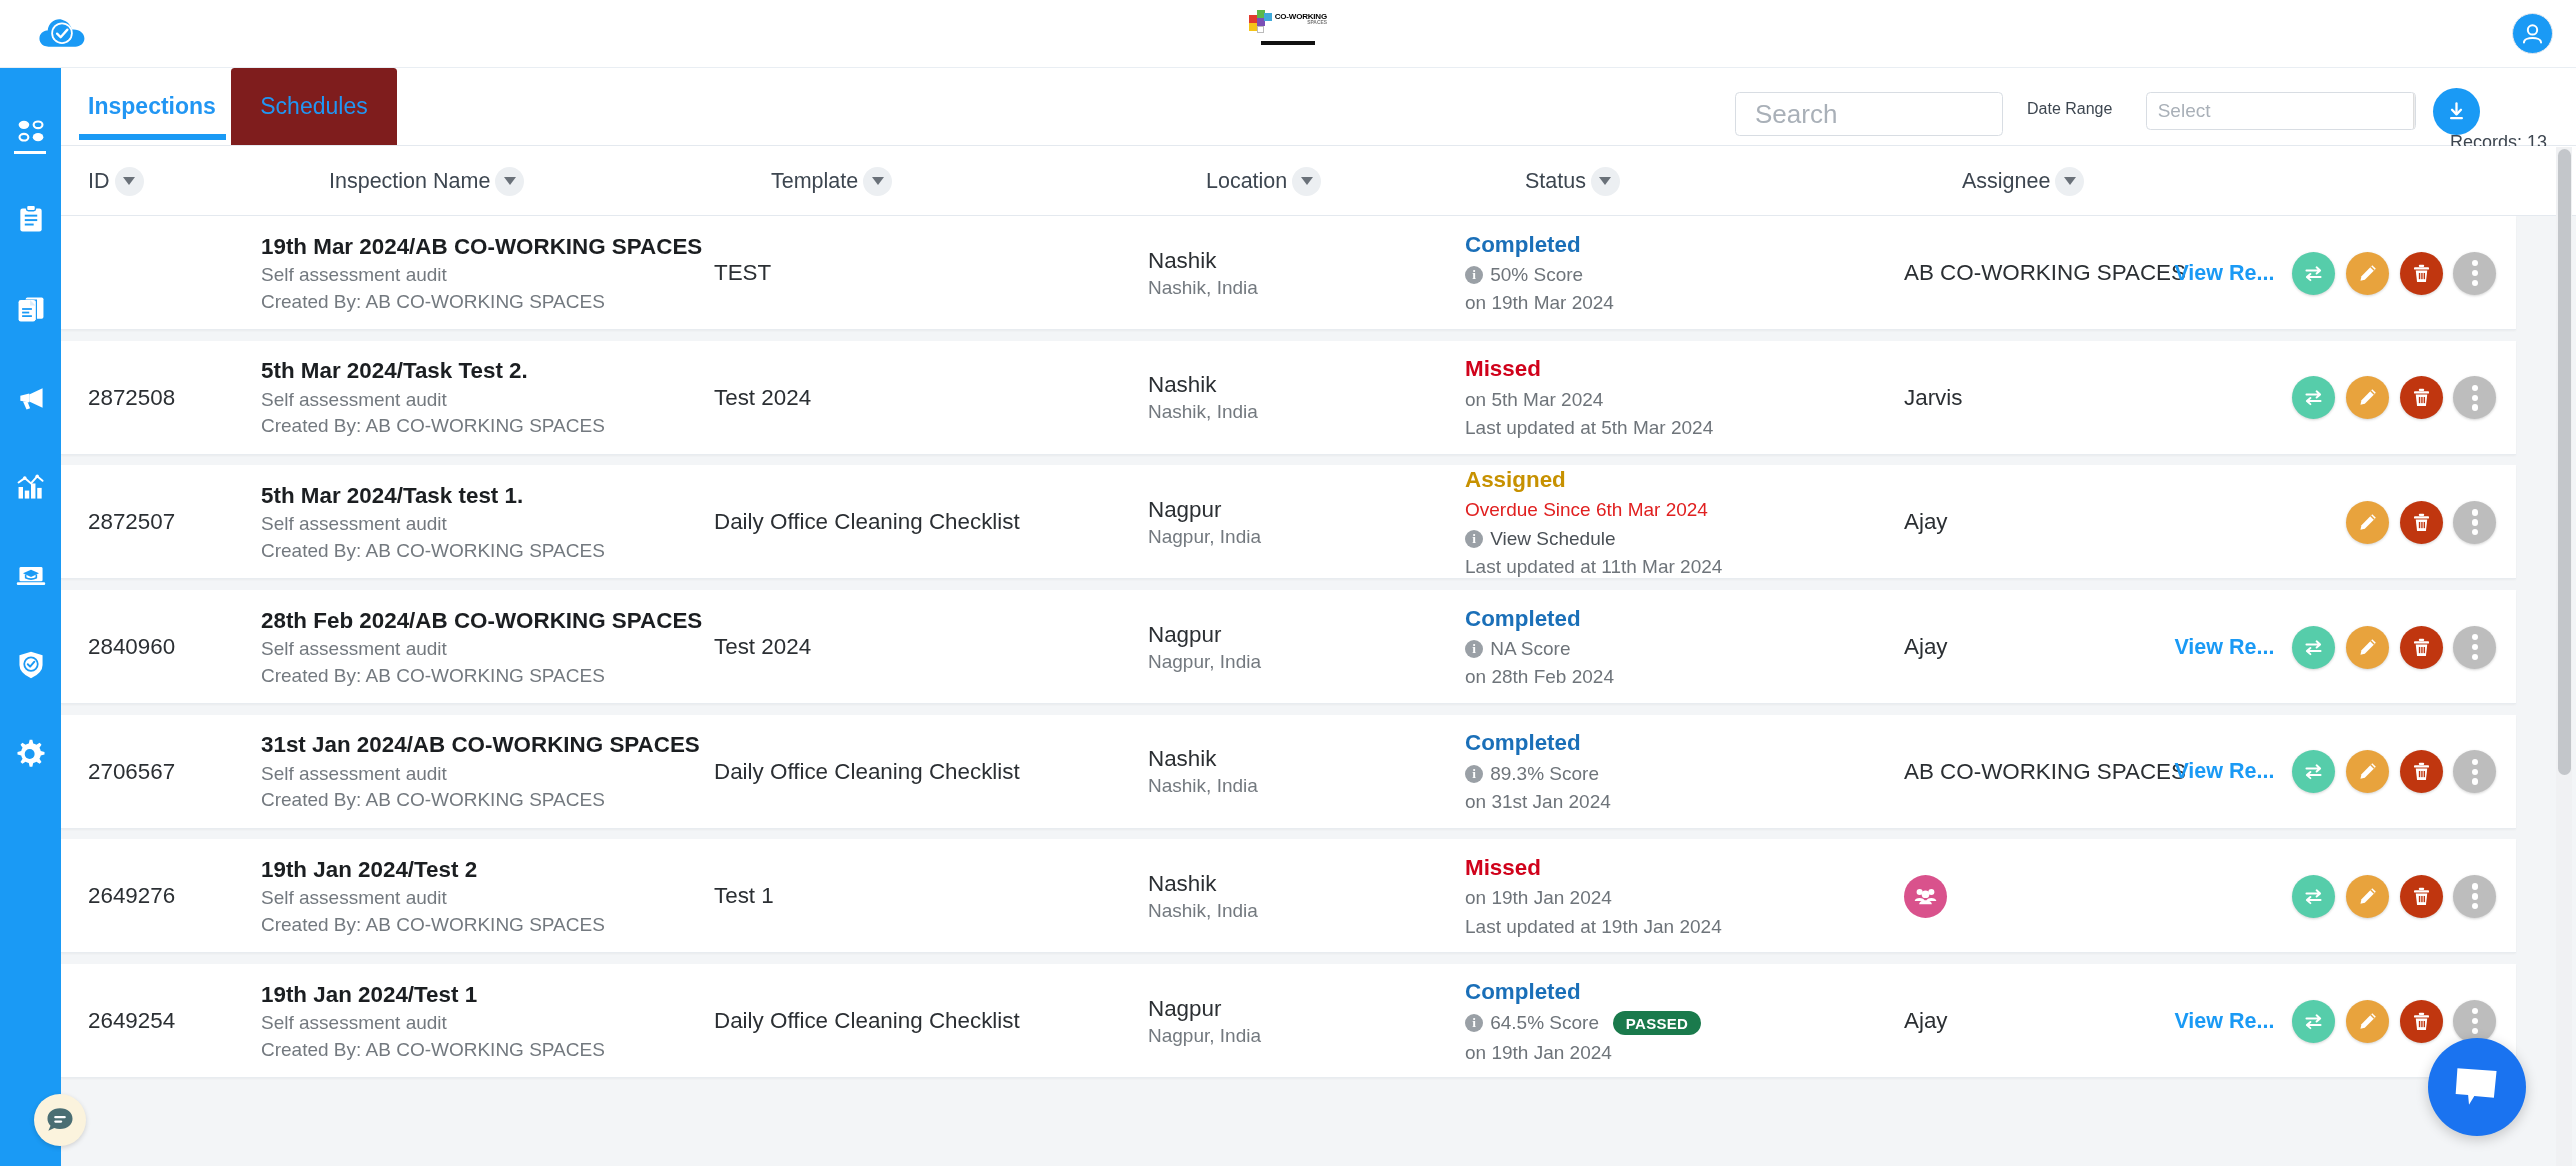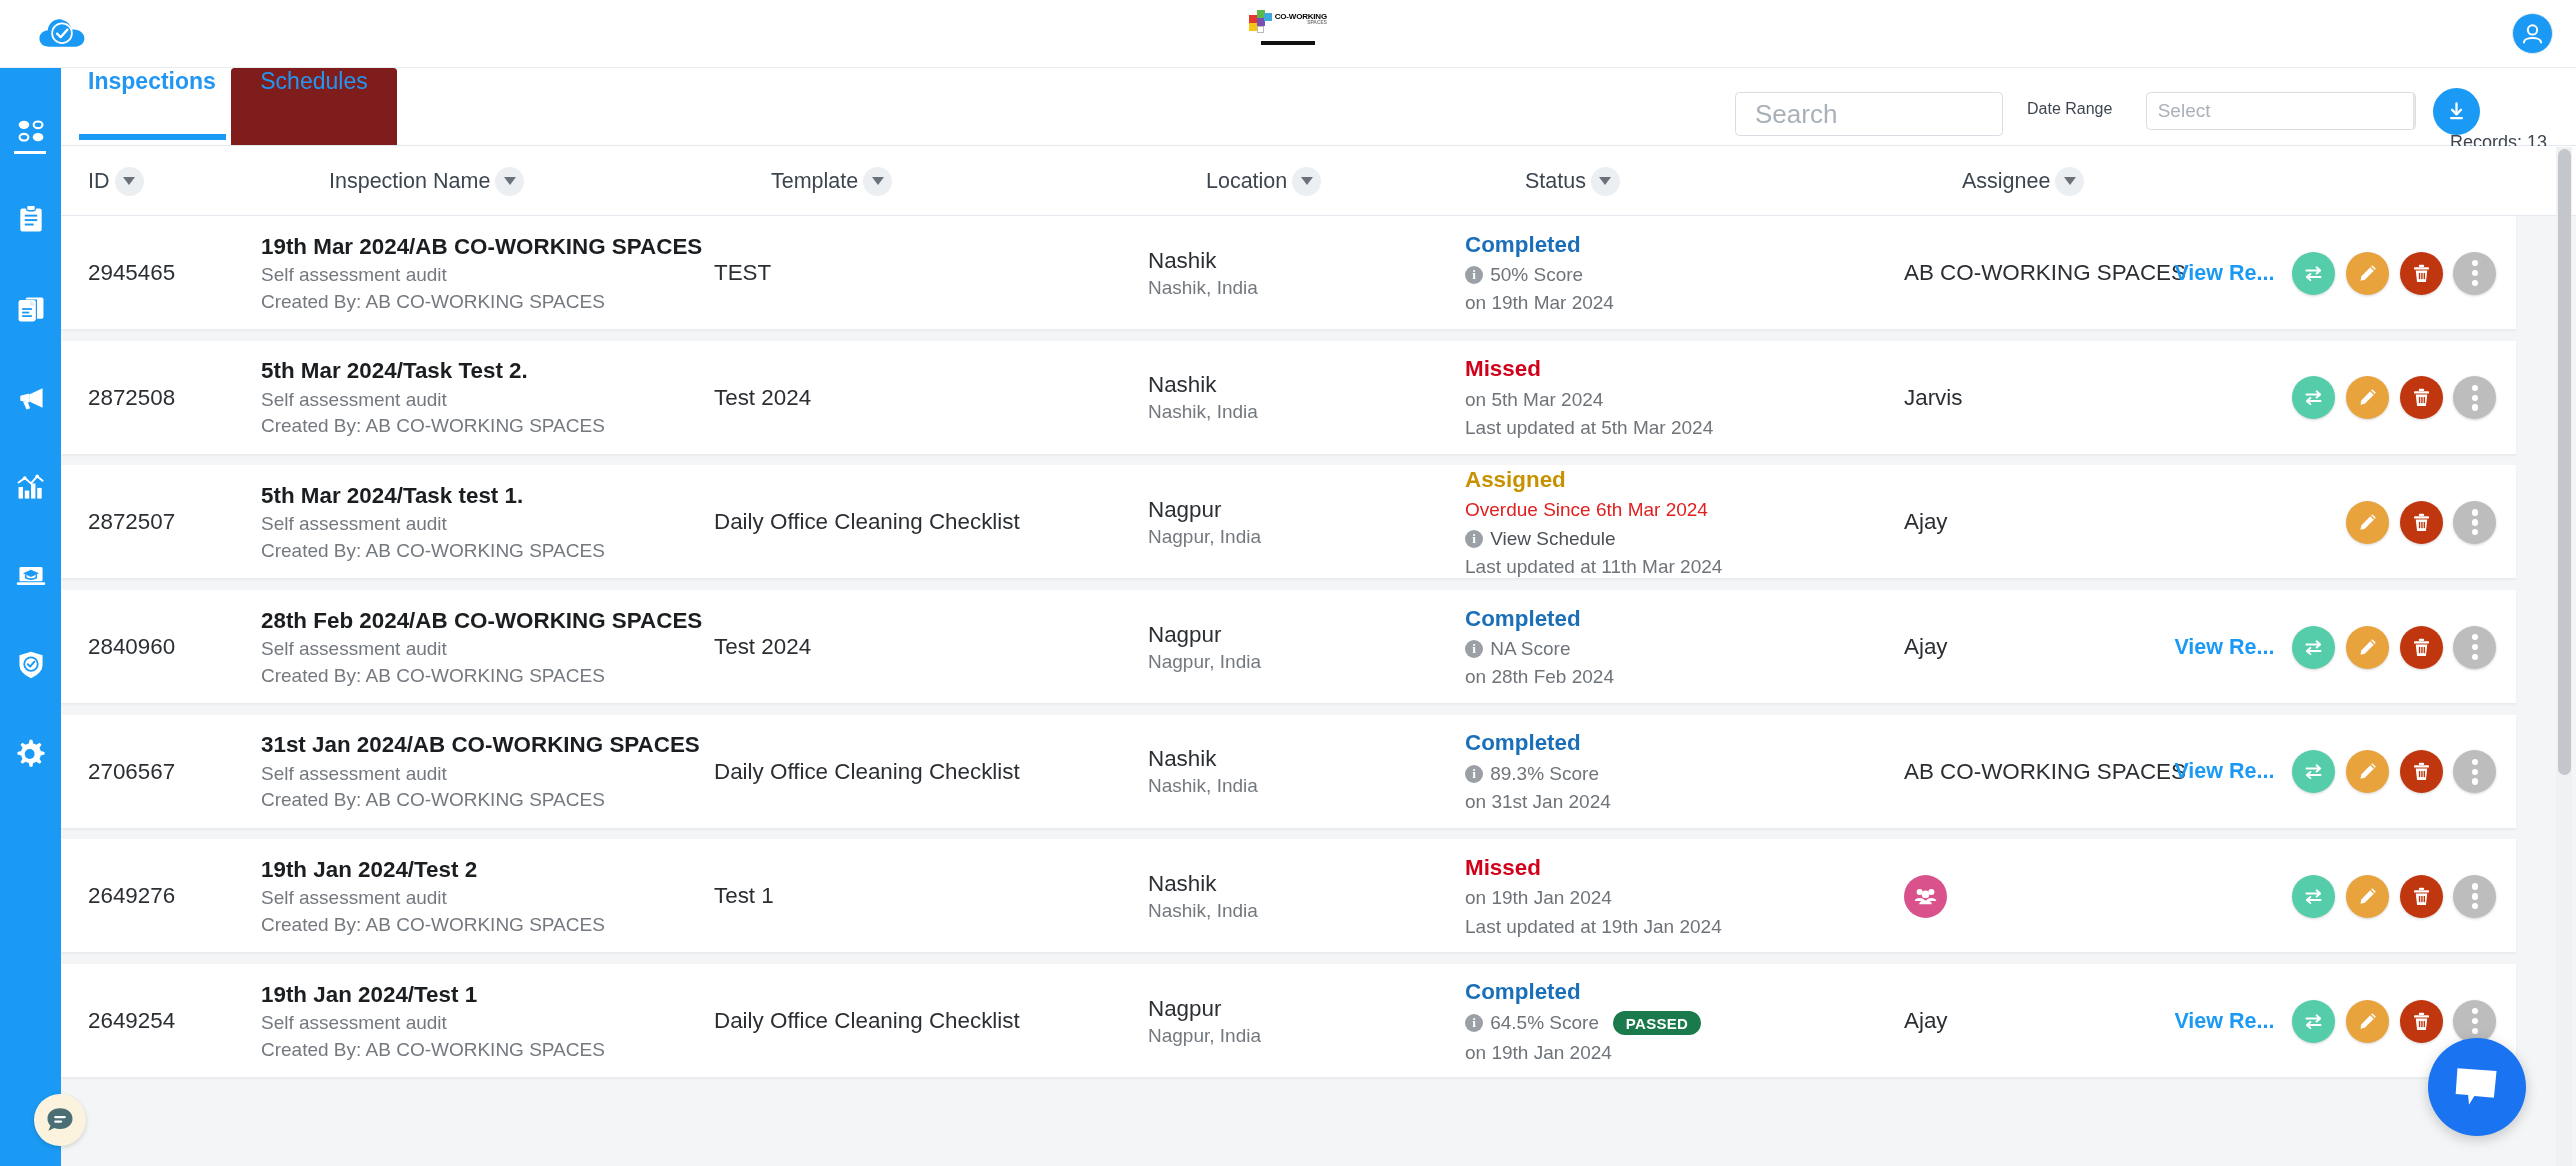--- a/index.html
+++ b/index.html
@@ -80,21 +80,21 @@
 
   
   .tabrow {
     position: absolute; left: 0; top: 0;
     width: 2515px; height: 78px;
     border-bottom: 0.9px solid #e4e9ef;
     background: #fff;
   }
   .tab {
     position: absolute; top: 0; height: 77px;
-    display: flex; align-items: flex-start; justify-content: center;
+    display: flex; align-items: center; justify-content: center;
     font-size: 23px; color: #2196f3; cursor: pointer;
   }
   .tab.active {
     left: 12.5px; width: 157px;
     font-weight: bold; background: #fff;
   }
   .tab.active::after {
     content: ''; position: absolute; left: 5.4px; bottom: 5.4px;
     width: 147px; height: 5.4px; background: #1a9af5;
   }
@@ -488,21 +488,20 @@
       <div class="th" style="left:1901px;">
         <span>Assignee</span>
         <span class="filter-dot">
             <span></span>
           </span>
       </div>
     </div>
 
     <div class="rows" id="rows">
         <div class="row">
-          <div class="cell c-id">2945465</div>
           <div class="cell c-name">
             <div class="n1">19th Mar 2024/AB CO-WORKING SPACES</div>
             <div class="n2">Self assessment audit</div>
             <div class="n3">Created By: AB CO-WORKING SPACES</div>
           </div>
           <div class="cell c-tpl">TEST</div>
           <div class="cell c-loc">
             <div class="l1">Nashik</div>
             <div class="l2">Nashik, India</div>
           </div>

